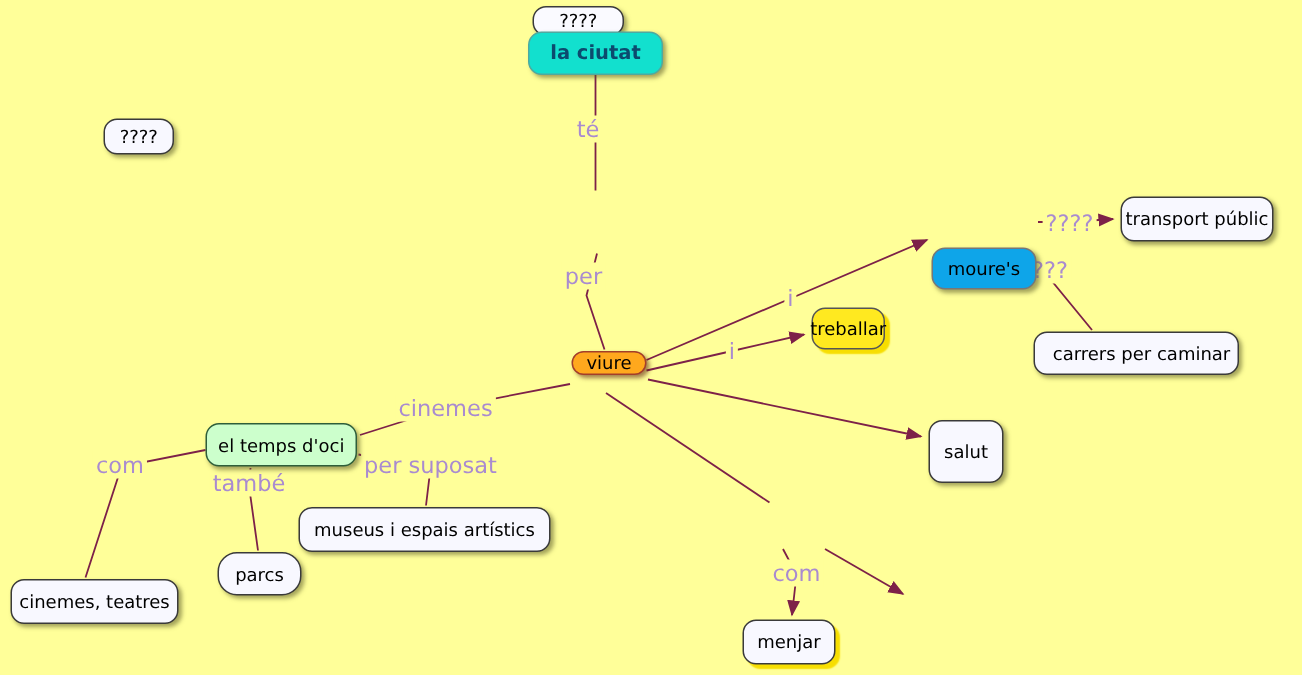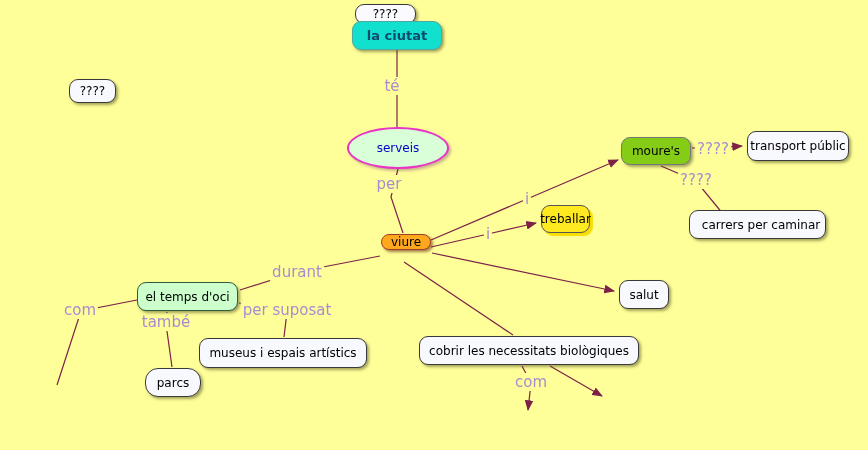--- a/index.html
+++ b/index.html
@@ -10,21 +10,21 @@
   .node {
     position:absolute; display:flex; align-items:center; justify-content:center;
     text-align:center; font-size:12px; color:#000; background:#F8F8FF;
     border:1.5px solid #3A3A3A; border-radius:9px;
     box-shadow:2px 2px 3px rgba(90,90,40,0.55); padding:0 5px; white-space:nowrap;
   }
   .node.concept-top { background:#FAFAFF; }
   .node.la-ciutat { background:#12E0CE; color:#0c4a6e; font-weight:bold; font-size:13px; border-color:#4FA9A0; z-index:3; }
   .node.serveis { background:#D8FFD8; color:#0000CC; border:2px solid #E833C5; border-radius:50%; box-shadow:2px 2px 3px rgba(120,60,120,0.4); }
   .node.viure { background:#FFA81D; border-color:#A33E2A; box-shadow:2px 2px 3px rgba(100,40,20,0.6); }
-  .node.moures { background:#84cc16; border-color:#777; }
+  .node.moures { background:#0ea5e9; border-color:#777;margin-top:28px; }
   .node.treballar { background:#FFE920; border-color:#555; box-shadow:3px 3px 1px #F7DE00; }
   .node.temps-oci { background:#CCFFCC; border-color:#2E5E3A; }
   .node.yellow-shadow { box-shadow:3px 3px 1px #F7DE00; }
   .label {
     position:absolute; transform:translate(-50%,-50%); font-size:15px;
     color:#A98BD0; background:#FFFF99; padding:0 2px; white-space:nowrap; z-index:2;
   }
   .node { z-index:2; }
 </style>
 </head>
@@ -53,34 +53,34 @@
     <polyline points="522,366 531,383 528,410" marker-end="url(#arrow)"></polyline>
     <polyline points="550,366 602,396" marker-end="url(#arrow)"></polyline>
   </svg>
 
   <span class="label" style="left:392px;top:86px;">té</span>
   <span class="label" style="left:389px;top:184px;">per</span>
   <span class="label" style="left:527px;top:199px;">i</span>
   <span class="label" style="left:488px;top:234px;">i</span>
   <span class="label" style="left:713px;top:149px;">????</span>
   <span class="label" style="left:696px;top:180px;">????</span>
-  <span class="label" style="left:297px;top:272px;">durant</span>
+  <span class="label" style="left:297px;top:272px;">cinemes</span>
   <span class="label" style="left:80px;top:310px;">com</span>
   <span class="label" style="left:166px;top:322px;">també</span>
   <span class="label" style="left:287px;top:310px;">per suposat</span>
   <span class="label" style="left:531px;top:382px;">com</span>
 
   <div class="node concept-top" style="left:355px;top:4px;width:61px;height:20px;z-index:1;">????</div>
   <div class="node la-ciutat" style="left:352px;top:21px;width:90px;height:29px;">la ciutat</div>
   <div class="node" style="left:69px;top:79px;width:47px;height:24px;">????</div>
-  <div class="node serveis" style="left:347px;top:127px;width:102px;height:42px;">serveis</div>
   <div class="node viure" style="left:381px;top:234px;width:50px;height:16px;">viure</div>
   <div class="node moures" style="left:621px;top:137px;width:70px;height:28px;">moure's</div>
   <div class="node" style="left:747px;top:131px;width:102px;height:30px;">transport públic</div>
-  <div class="node" style="left:689px;top:210px;width:137px;height:29px;padding-left:12px;">carrers per caminar</div>
+  <div class="node" style="left:689px;top:221px;width:137px;height:29px;padding-left:12px;">carrers per caminar</div>
   <div class="node treballar" style="left:541px;top:205px;width:49px;height:28px;">treballar</div>
-  <div class="node" style="left:619px;top:280px;width:50px;height:29px;">salut</div>
+  <div class="node" style="left:619px;top:280px;width:50px;height:42px;">salut</div>
   <div class="node temps-oci" style="left:137px;top:282px;width:101px;height:29px;">el temps d'oci</div>
   <div class="node" style="left:199px;top:338px;width:168px;height:30px;">museus i espais artístics</div>
   <div class="node" style="left:145px;top:368px;width:56px;height:29px;border-radius:13px;">parcs</div>
-  <div class="node" style="left:419px;top:336px;width:220px;height:29px;">cobrir les necessitats biològiques</div>
+  <div class="node" style="left:7px;top:386px;width:112px;height:30px;">cinemes, teatres</div>
+  <div class="node yellow-shadow" style="left:495px;top:413px;width:62px;height:30px;">menjar</div>
 
 </div>
 
 </body></html>

